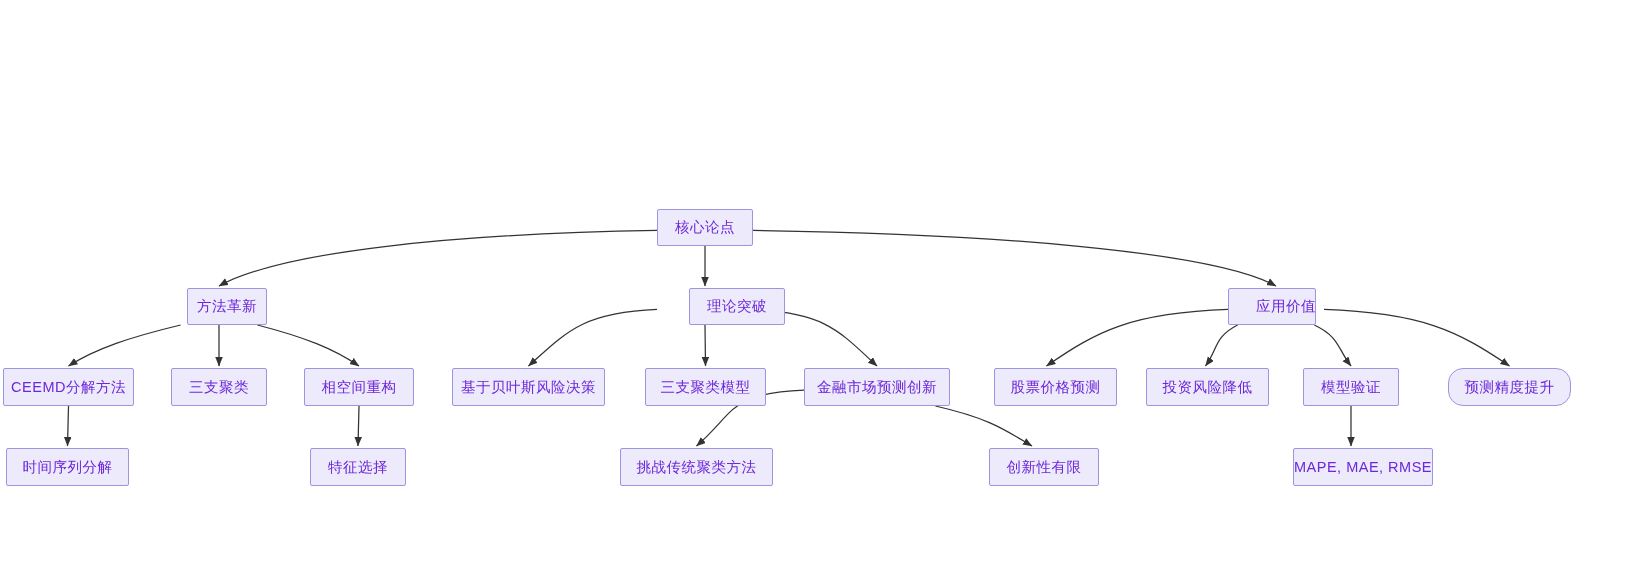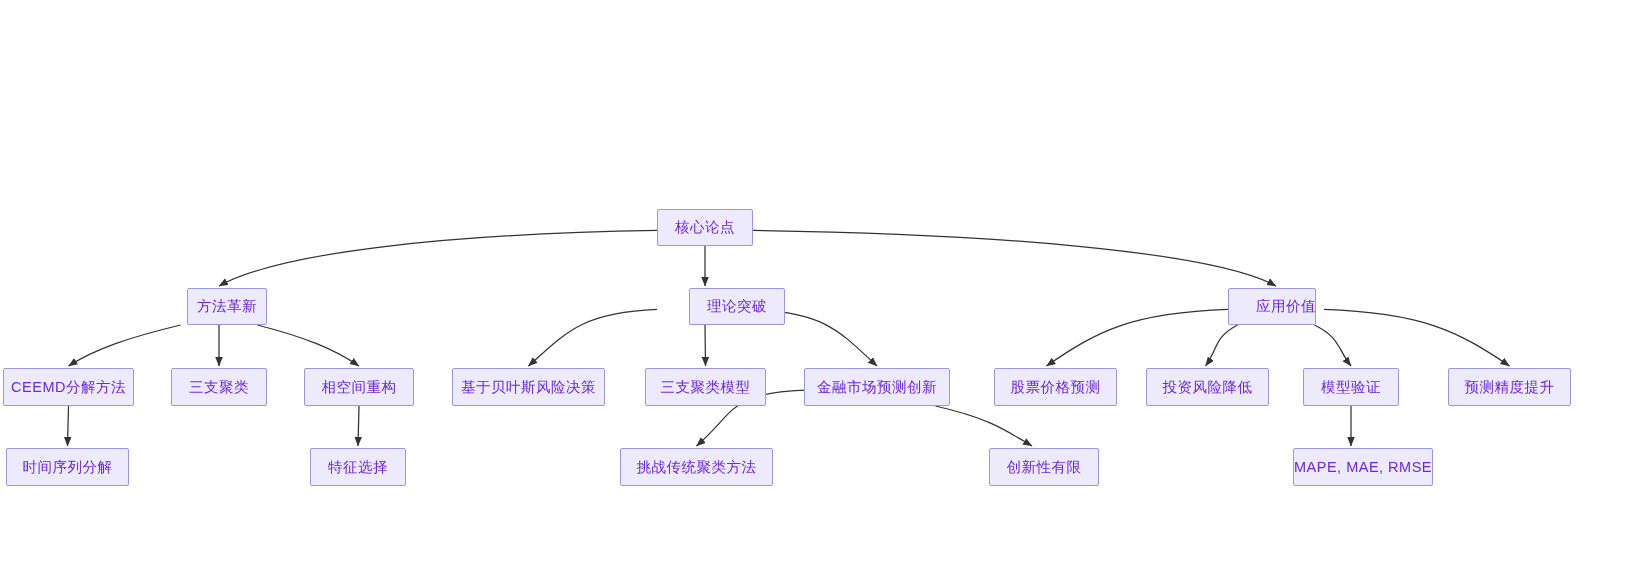--- a/index.html
+++ b/index.html
@@ -108,21 +108,21 @@
       </div>
       <div class="node" style="left: 985px; top: 368px; width: 123px; height: 38px; margin-left: 9px;">
         <span class="node-label">股票价格预测</span>
       </div>
       <div class="node" style="left: 1146px; top: 368px; width: 123px; height: 38px;">
         <span class="node-label">投资风险降低</span>
       </div>
       <div class="node" style="left: 1303px; top: 368px; width: 96px; height: 38px;">
         <span class="node-label">模型验证</span>
       </div>
-      <div class="node" style="left: 1448px; top: 368px; width: 123px; height: 38px;">
+      <div class="node" style="left: 1448px; top: 368px; width: 123px; height: 38px; border-radius: 15px;">
         <span class="node-label">预测精度提升</span>
       </div>
       <div class="node" style="left: 6px; top: 448px; width: 123px; height: 38px;">
         <span class="node-label">时间序列分解</span>
       </div>
       <div class="node" style="left: 310px; top: 448px; width: 96px; height: 38px;">
         <span class="node-label">特征选择</span>
       </div>
       <div class="node" style="left: 620px; top: 448px; width: 153px; height: 38px;">
         <span class="node-label">挑战传统聚类方法</span>

